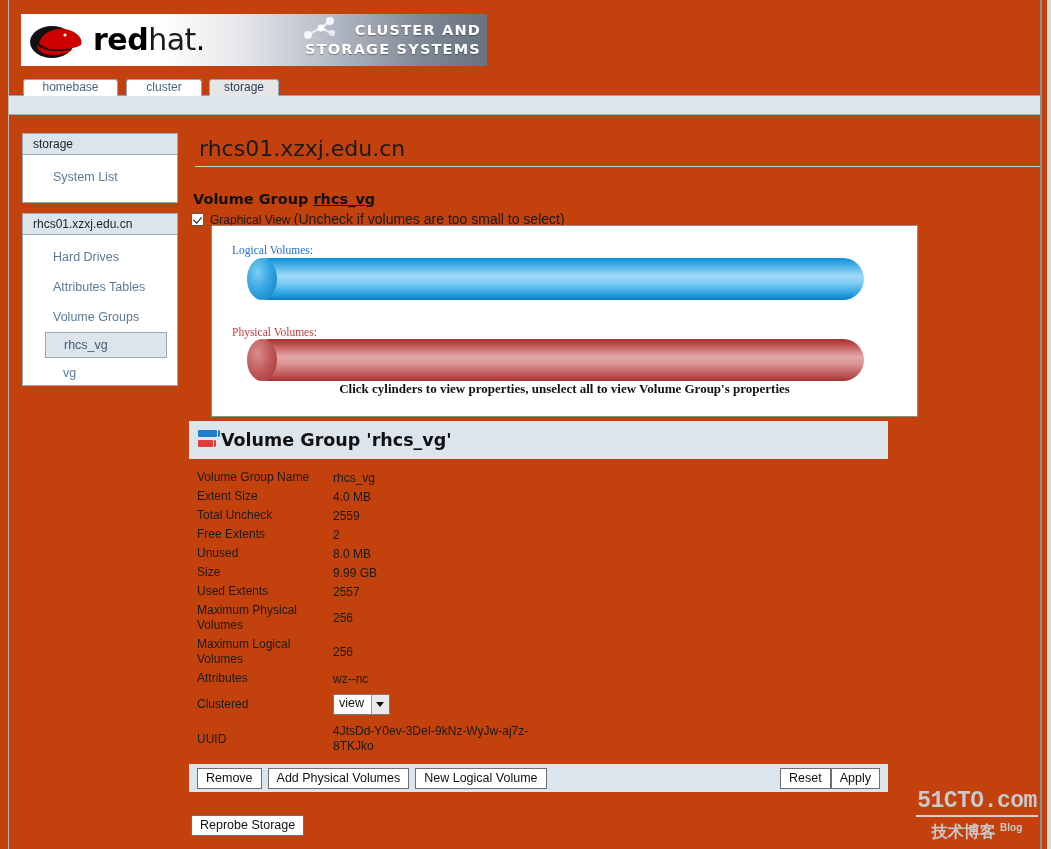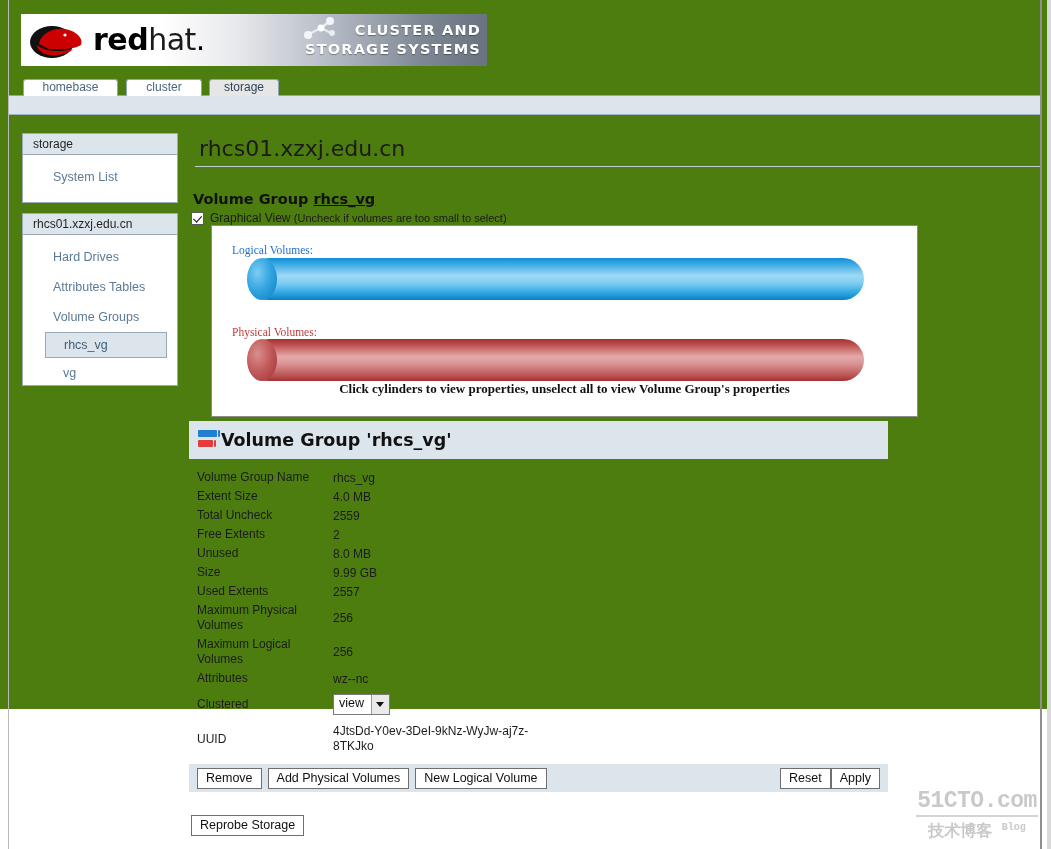--- a/index.html
+++ b/index.html
@@ -11,22 +11,22 @@
     width: 1051px;
     height: 849px;
     overflow: hidden;
     font-family: "Liberation Sans", sans-serif;
     font-size: 12px;
     color: #000;
   }
   #page {
     position: relative;
     width: 1051px;
-    height: 709px;
-    background: #4d7c0f;
+    height: 849px;
+    background: #c2410c;
     box-sizing: border-box;
   }
   
   .frame-left  { position:absolute; left:8px;  top:0; width:1px; height:849px; background:#b9b9b9; }
   .frame-right { position:absolute; left:1040px; top:0; width:2px; height:849px; background:#8f8f8f; }
   .frame-right2{ position:absolute; left:1047px; top:0; width:4px; height:849px; background:#d9d9d9; }
 
   
   .banner {
     position: absolute;
@@ -195,21 +195,21 @@
   .cb::after {
     content: "";
     position: absolute;
     left: 3px; top: 1px;
     width: 4px; height: 7px;
     border: solid #111;
     border-width: 0 1.6px 1.6px 0;
     transform: rotate(42deg);
   }
   .gv-label { font-size: 12px; color: #1b1b1b; }
-  .gv-label .hint { font-size: 11px; }
+  .gv-label .hint { font-size: 14px; }
 
   
   .graphic {
     position: absolute;
     left: 211px; top: 225px;
     width: 707px; height: 192px;
     background: #ffffff;
     border: 1px solid #8c8c8c;
     box-sizing: border-box;
   }
@@ -371,21 +371,21 @@
     font-family: Liberation Mono, monospace;
     letter-spacing: -0.5px;
     line-height: 25px;
     border-bottom: 2px solid #d4d4d4;
     padding-bottom: 1px;
   }
   .wm2 {
     font-size: 16px;
     font-weight: bold;
     line-height: 22px;
-    font-family: Liberation Mono, monospace;
+    font-family: Liberation Sans, sans-serif;
   }
   .wm2 sup { font-size: 10px; }
 </style>
 </head>
 <body>
 
 <div id="page">
 
   <div class="frame-left"></div>
   <div class="frame-right"></div>

